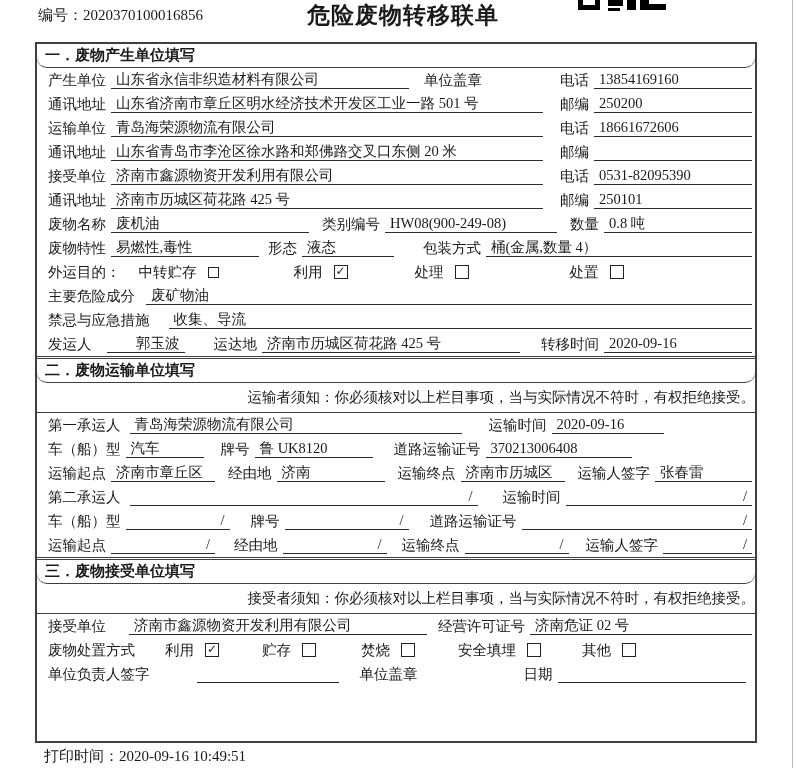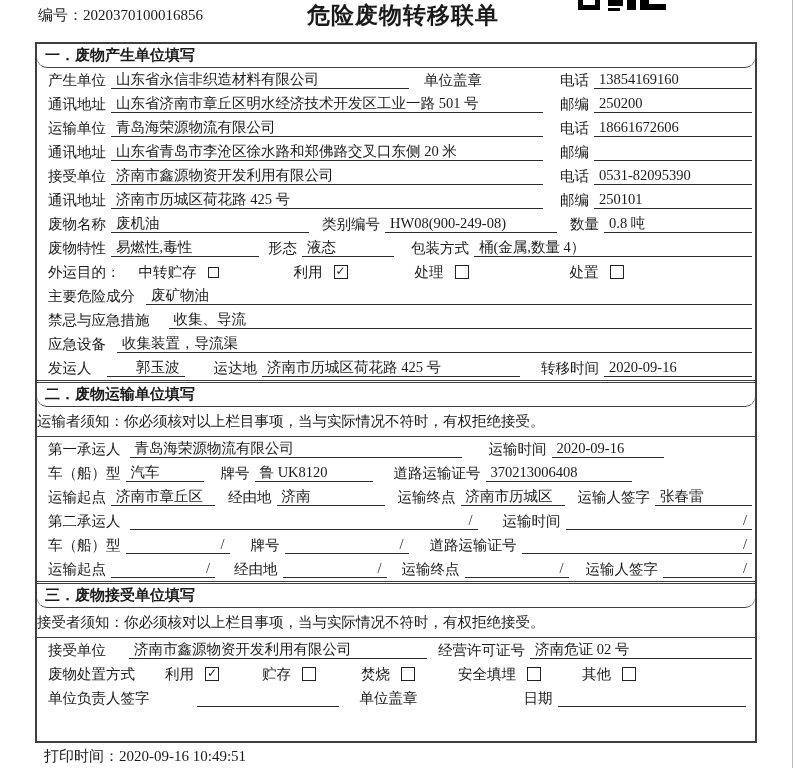--- a/index.html
+++ b/index.html
@@ -9,22 +9,22 @@
   .serial{position:absolute;left:38px;top:6px;font-size:15px;white-space:nowrap;}
   .doc-title{position:absolute;left:70px;right:60px;top:0;text-align:center;
              font-size:23px;font-weight:bold;letter-spacing:1px;}
   .qr{position:absolute;left:578px;top:0;}
   .formtable{position:absolute;left:35px;top:42px;width:722px;height:701px;
              border:2px solid #3f3f3f;box-sizing:border-box;display:flex;flex-direction:column;}
   .sec{display:flex;flex-direction:column;}
   .sec2,.sec3{border-top:3px double #3f3f3f;}
   .sec-hd{height:23px;line-height:23px;font-weight:bold;font-size:15px;padding-left:8px;
           border-bottom:1px solid #3f3f3f;flex:0 0 auto;border-radius:10px;}
-  .notice{height:29px;line-height:29px;font-size:14.5px;padding-left:0;
-          border-bottom:1px solid #3f3f3f;flex:0 0 auto;white-space:nowrap;}
+  .notice{height:29px;line-height:29px;font-size:14.5px;padding-left:24px;
+          border-bottom:1px solid #3f3f3f;flex:0 0 auto;white-space:nowrap;text-align:right;}
   .row{height:24px;flex:0 0 auto;display:flex;align-items:flex-end;
        padding:0 3px 3px 6px;box-sizing:border-box;font-size:14.5px;line-height:17px;}
   .row.last{flex:1 1 auto;}
   .lb{white-space:nowrap;padding:0 5px;}
   .fd{border-bottom:1px solid #2b2b2b;padding:0 5px;white-space:nowrap;overflow:hidden;
       box-sizing:border-box;min-height:17px;}
   .fd.c{text-align:right;}
   .sp{flex:1 1 auto;}
   .grow{flex:1 1 auto;}
   .cb{display:inline-block;width:12px;height:12px;border:1px solid #222;margin-left:6px;
@@ -112,21 +112,21 @@
         <span class="fd" style="width:172px">HW08(900-249-08)</span>
         <span class="lb" style="margin-left:8px">数量</span>
         <span class="fd grow">0.8 吨</span>
       </div>
 
       <div class="row">
         <span class="lb">废物特性</span>
         <span class="fd" style="width:148px">易燃性,毒性</span>
         <span class="lb" style="margin-left:4px">形态</span>
         <span class="fd" style="width:92px">液态</span>
-        <span class="lb" style="margin-left:12px">包装方式</span>
+        <span class="lb" style="margin-left:24px">包装方式</span>
         <span class="fd grow">桶(金属,数量 4）</span>
       </div>
 
       <div class="row">
         <span class="lb">外运目的：</span>
         <span class="lb" style="margin-left:8px">中转贮存</span>
         <span class="cb cb-sm"></span>
         <span class="lb" style="margin-left:70px">利用</span>
         <span class="cb">✓</span>
         <span class="lb" style="margin-left:62px">处理</span>
@@ -138,24 +138,20 @@
       <div class="row">
         <span class="lb">主要危险成分</span>
         <span class="fd grow" style="margin-left:6px">废矿物油</span>
       </div>
 
       <div class="row">
         <span class="lb">禁忌与应急措施</span>
         <span class="fd grow" style="margin-left:14px">收集、导流</span>
       </div>
 
-      <div class="row">
-        <span class="lb">应急设备</span>
-        <span class="fd grow" style="margin-left:6px">收集装置，导流渠</span>
-      </div>
 
       <div class="row">
         <span class="lb">发运人</span>
         <span class="fd c" style="width:78px;margin-left:10px">郭玉波</span>
         <span class="lb" style="margin-left:24px">运达地</span>
         <span class="fd" style="width:258px">济南市历城区荷花路 425 号</span>
         <span class="lb" style="margin-left:16px">转移时间</span>
         <span class="fd grow">2020-09-16</span>
       </div>
     </div>

